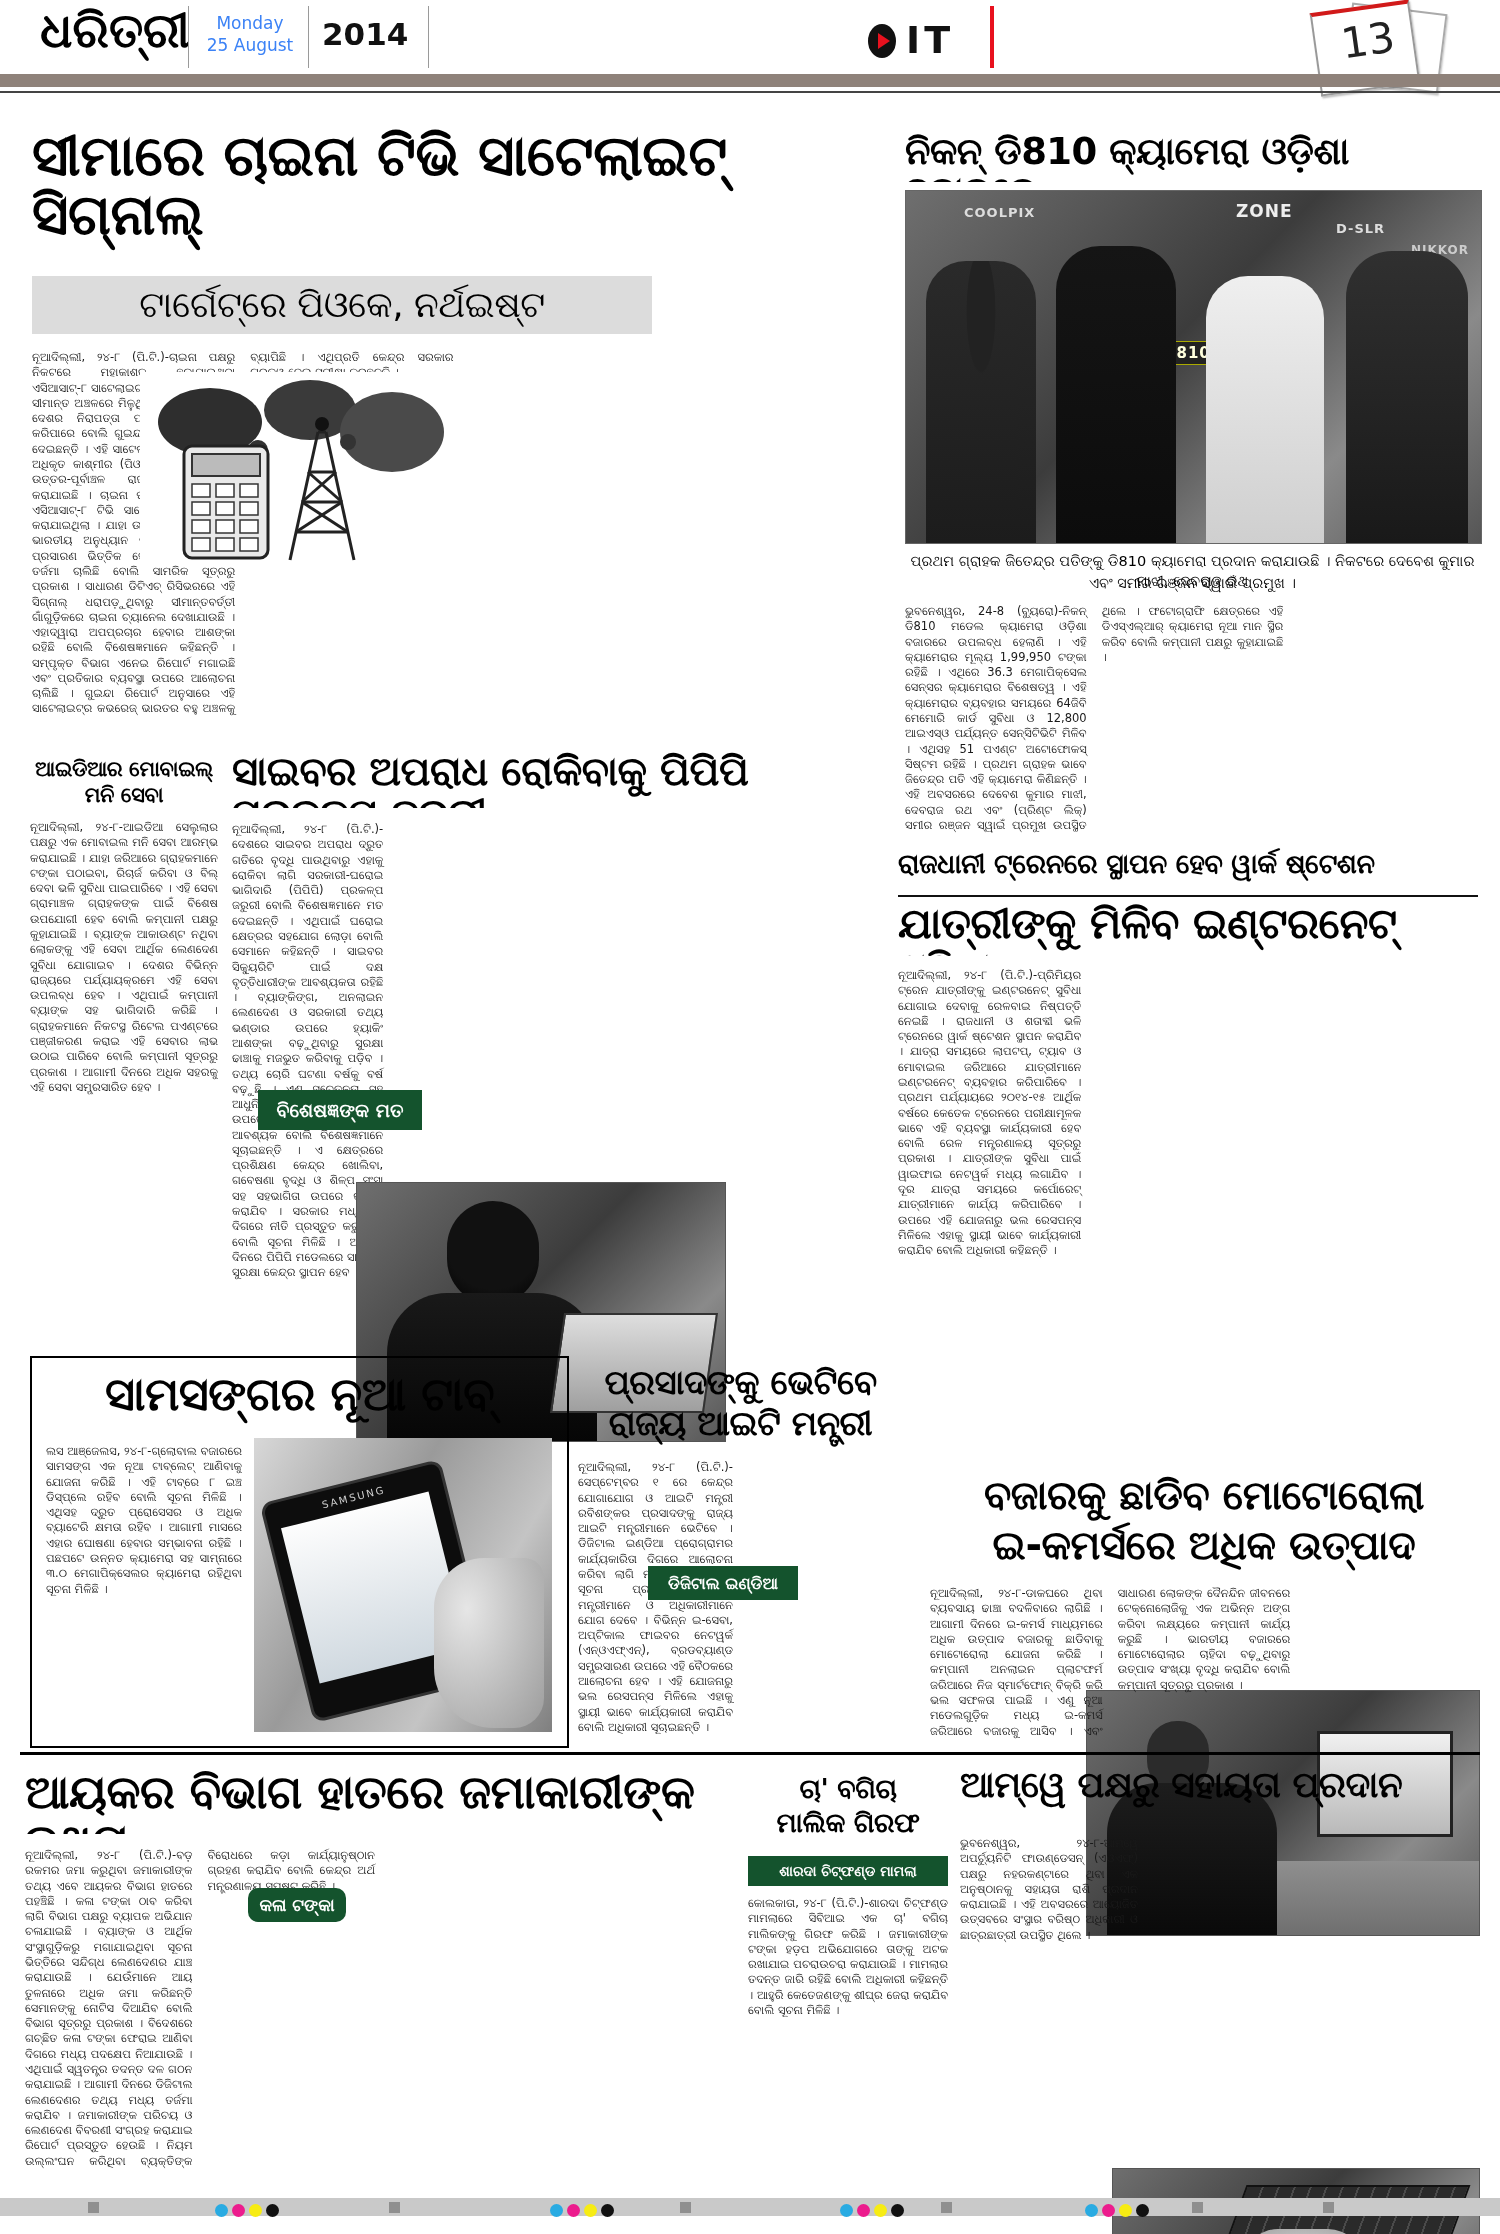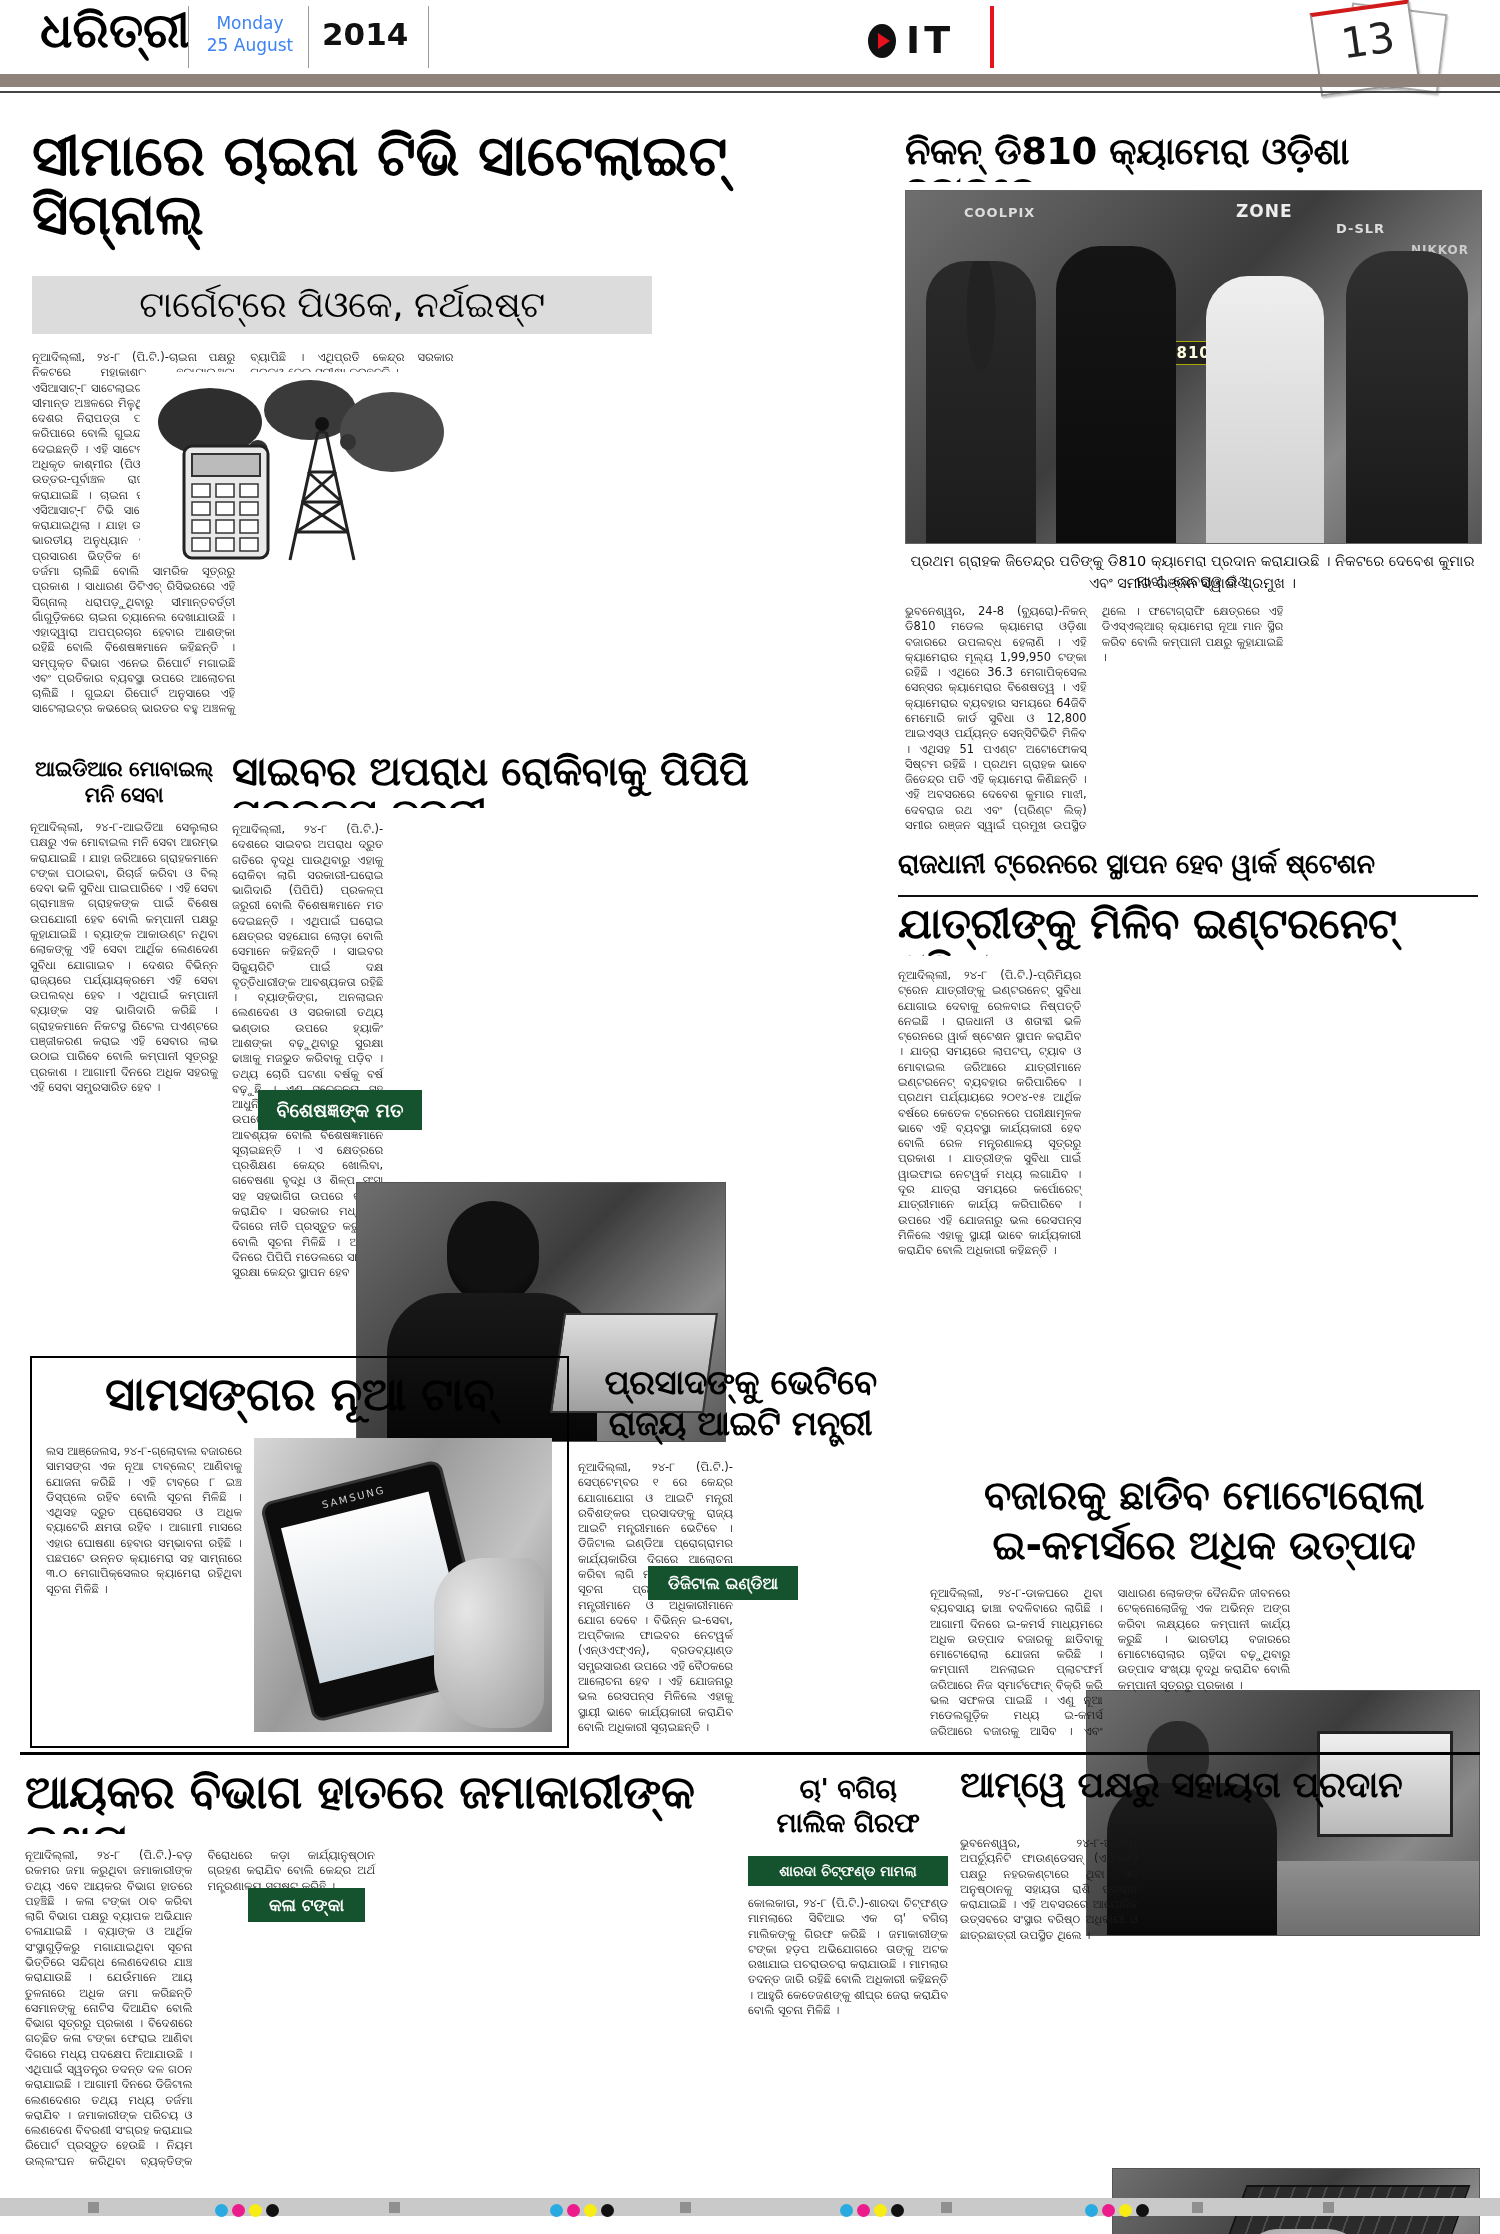--- a/index.html
+++ b/index.html
@@ -173,21 +173,21 @@
   <div class="abs hl" style="left:930px;top:1470px;width:548px;font-size:40px;line-height:1.25;text-align:center;">
     <div>ବଜାରକୁ ଛାଡିବ ମୋଟୋରୋଲା</div>
     <div>ଇ-କମର୍ସରେ ଅଧିକ ଉତ୍ପାଦ</div>
   </div>
   <div class="abs bodytxt" style="left:930px;top:1586px;width:548px;height:160px;column-count:3;">ନୂଆଦିଲ୍ଲୀ, ୨୪-୮-ଡାକଘରେ ଥିବା ବ୍ୟବସାୟ ଢାଞ୍ଚା ବଦଳିବାରେ ଲାଗିଛି । ଆଗାମୀ ଦିନରେ ଇ-କମର୍ସ ମାଧ୍ୟମରେ ଅଧିକ ଉତ୍ପାଦ ବଜାରକୁ ଛାଡିବାକୁ ମୋଟୋରୋଲା ଯୋଜନା କରିଛି । କମ୍ପାନୀ ଅନଲାଇନ ପ୍ଲାଟଫର୍ମ ଜରିଆରେ ନିଜ ସ୍ମାର୍ଟଫୋନ୍ ବିକ୍ରି କରି ଭଲ ସଫଳତା ପାଇଛି । ଏଣୁ ନୂଆ ମଡେଲଗୁଡ଼ିକ ମଧ୍ୟ ଇ-କମର୍ସ ଜରିଆରେ ବଜାରକୁ ଆସିବ । ଏବଂ ସାଧାରଣ ଲୋକଙ୍କ ଦୈନନ୍ଦିନ ଜୀବନରେ ଟେକ୍ନୋଲୋଜିକୁ ଏକ ଅଭିନ୍ନ ଅଙ୍ଗ କରିବା ଲକ୍ଷ୍ୟରେ କମ୍ପାନୀ କାର୍ଯ୍ୟ କରୁଛି । ଭାରତୀୟ ବଜାରରେ ମୋଟୋରୋଲାର ଚାହିଦା ବଢ଼ୁଥିବାରୁ ଉତ୍ପାଦ ସଂଖ୍ୟା ବୃଦ୍ଧି କରାଯିବ ବୋଲି କମ୍ପାନୀ ସୂତ୍ରରୁ ପ୍ରକାଶ ।</div>
 
   <div class="abs rule" style="left:20px;top:1752px;width:1460px;height:3px;"></div>
 
   <div class="abs hl" style="left:25px;top:1768px;width:715px;height:66px;font-size:46px;overflow:hidden;">ଆୟକର ବିଭାଗ ହାତରେ ଜମାକାରୀଙ୍କ ତଥ୍ୟ</div>
   <div class="abs bodytxt" style="left:25px;top:1848px;width:715px;height:332px;column-count:4;">ନୂଆଦିଲ୍ଲୀ, ୨୪-୮ (ପି.ଟି.)-ବଡ଼ ରକମର ଜମା କରୁଥିବା ଜମାକାରୀଙ୍କ ତଥ୍ୟ ଏବେ ଆୟକର ବିଭାଗ ହାତରେ ପହଞ୍ଚିଛି । କଳା ଟଙ୍କା ଠାବ କରିବା ଲାଗି ବିଭାଗ ପକ୍ଷରୁ ବ୍ୟାପକ ଅଭିଯାନ ଚଳାଯାଇଛି । ବ୍ୟାଙ୍କ ଓ ଆର୍ଥିକ ସଂସ୍ଥାଗୁଡ଼ିକରୁ ମଗାଯାଇଥିବା ସୂଚନା ଭିତ୍ତିରେ ସନ୍ଦିଗ୍ଧ ଲେଣଦେଣର ଯାଞ୍ଚ କରାଯାଉଛି । ଯେଉଁମାନେ ଆୟ ତୁଳନାରେ ଅଧିକ ଜମା କରିଛନ୍ତି ସେମାନଙ୍କୁ ନୋଟିସ ଦିଆଯିବ ବୋଲି ବିଭାଗ ସୂତ୍ରରୁ ପ୍ରକାଶ । ବିଦେଶରେ ଗଚ୍ଛିତ କଳା ଟଙ୍କା ଫେରାଇ ଆଣିବା ଦିଗରେ ମଧ୍ୟ ପଦକ୍ଷେପ ନିଆଯାଉଛି । ଏଥିପାଇଁ ସ୍ୱତନ୍ତ୍ର ତଦନ୍ତ ଦଳ ଗଠନ କରାଯାଇଛି । ଆଗାମୀ ଦିନରେ ଡିଜିଟାଲ ଲେଣଦେଣର ତଥ୍ୟ ମଧ୍ୟ ତର୍ଜମା କରାଯିବ । ଜମାକାରୀଙ୍କ ପରିଚୟ ଓ ଲେଣଦେଣ ବିବରଣୀ ସଂଗ୍ରହ କରାଯାଇ ରିପୋର୍ଟ ପ୍ରସ୍ତୁତ ହେଉଛି । ନିୟମ ଉଲ୍ଲଂଘନ କରିଥିବା ବ୍ୟକ୍ତିଙ୍କ ବିରୋଧରେ କଡ଼ା କାର୍ଯ୍ୟାନୁଷ୍ଠାନ ଗ୍ରହଣ କରାଯିବ ବୋଲି କେନ୍ଦ୍ର ଅର୍ଥ ମନ୍ତ୍ରଣାଳୟ ସ୍ପଷ୍ଟ କରିଛି ।</div>
-  <div class="abs blackbox" style="left:248px;top:1888px;width:117px;height:34px;font-size:17px;">କଳା ଟଙ୍କା</div>
+  <div class="abs blackbox" style="left:248px;top:1888px;width:98px;height:34px;font-size:17px;border-radius:10px;">କଳା ଟଙ୍କା</div>
 
   <div class="abs hl" style="left:748px;top:1772px;width:200px;font-size:27px;line-height:1.25;text-align:center;">
     <div>ଚା' ବଗିଚା</div>
     <div>ମାଲିକ ଗିରଫ</div>
   </div>
   <div class="abs blackbox" style="left:748px;top:1856px;width:200px;height:30px;font-size:14px;">ଶାରଦା ଚିଟ୍‌ଫଣ୍ଡ ମାମଲା</div>
   <div class="abs bodytxt" style="left:748px;top:1896px;width:200px;height:284px;column-count:1;">କୋଲକାତା, ୨୪-୮ (ପି.ଟି.)-ଶାରଦା ଚିଟ୍‌ଫଣ୍ଡ ମାମଲାରେ ସିବିଆଇ ଏକ ଚା' ବଗିଚା ମାଲିକଙ୍କୁ ଗିରଫ କରିଛି । ଜମାକାରୀଙ୍କ ଟଙ୍କା ହଡ଼ପ ଅଭିଯୋଗରେ ତାଙ୍କୁ ଅଟକ ରଖାଯାଇ ପଚରାଉଚରା କରାଯାଉଛି । ମାମଲାର ତଦନ୍ତ ଜାରି ରହିଛି ବୋଲି ଅଧିକାରୀ କହିଛନ୍ତି । ଆହୁରି କେତେଜଣଙ୍କୁ ଶୀଘ୍ର ଜେରା କରାଯିବ ବୋଲି ସୂଚନା ମିଳିଛି ।</div>
 
   <div class="abs hl" style="left:960px;top:1766px;width:520px;height:56px;font-size:36px;overflow:hidden;">ଆମ୍‌ୱେ ପକ୍ଷରୁ ସହାୟତା ପ୍ରଦାନ</div>
   <div class="abs bodytxt" style="left:960px;top:1836px;width:178px;height:344px;column-count:1;">ଭୁବନେଶ୍ୱର, ୨୪-୮-ଆମ୍‌ୱେ ଅପର୍ଚ୍ୟୁନିଟି ଫାଉଣ୍ଡେସନ୍ (ଏଓଏଫ୍) ପକ୍ଷରୁ ନହରକଣ୍ଟାରେ ଥିବା ଏକ ଅନୁଷ୍ଠାନକୁ ସହାୟତା ରାଶି ପ୍ରଦାନ କରାଯାଇଛି । ଏହି ଅବସରରେ ଆୟୋଜିତ ଉତ୍ସବରେ ସଂସ୍ଥାର ବରିଷ୍ଠ ଅଧିକାରୀ ଓ ଛାତ୍ରଛାତ୍ରୀ ଉପସ୍ଥିତ ଥିଲେ ।</div>

